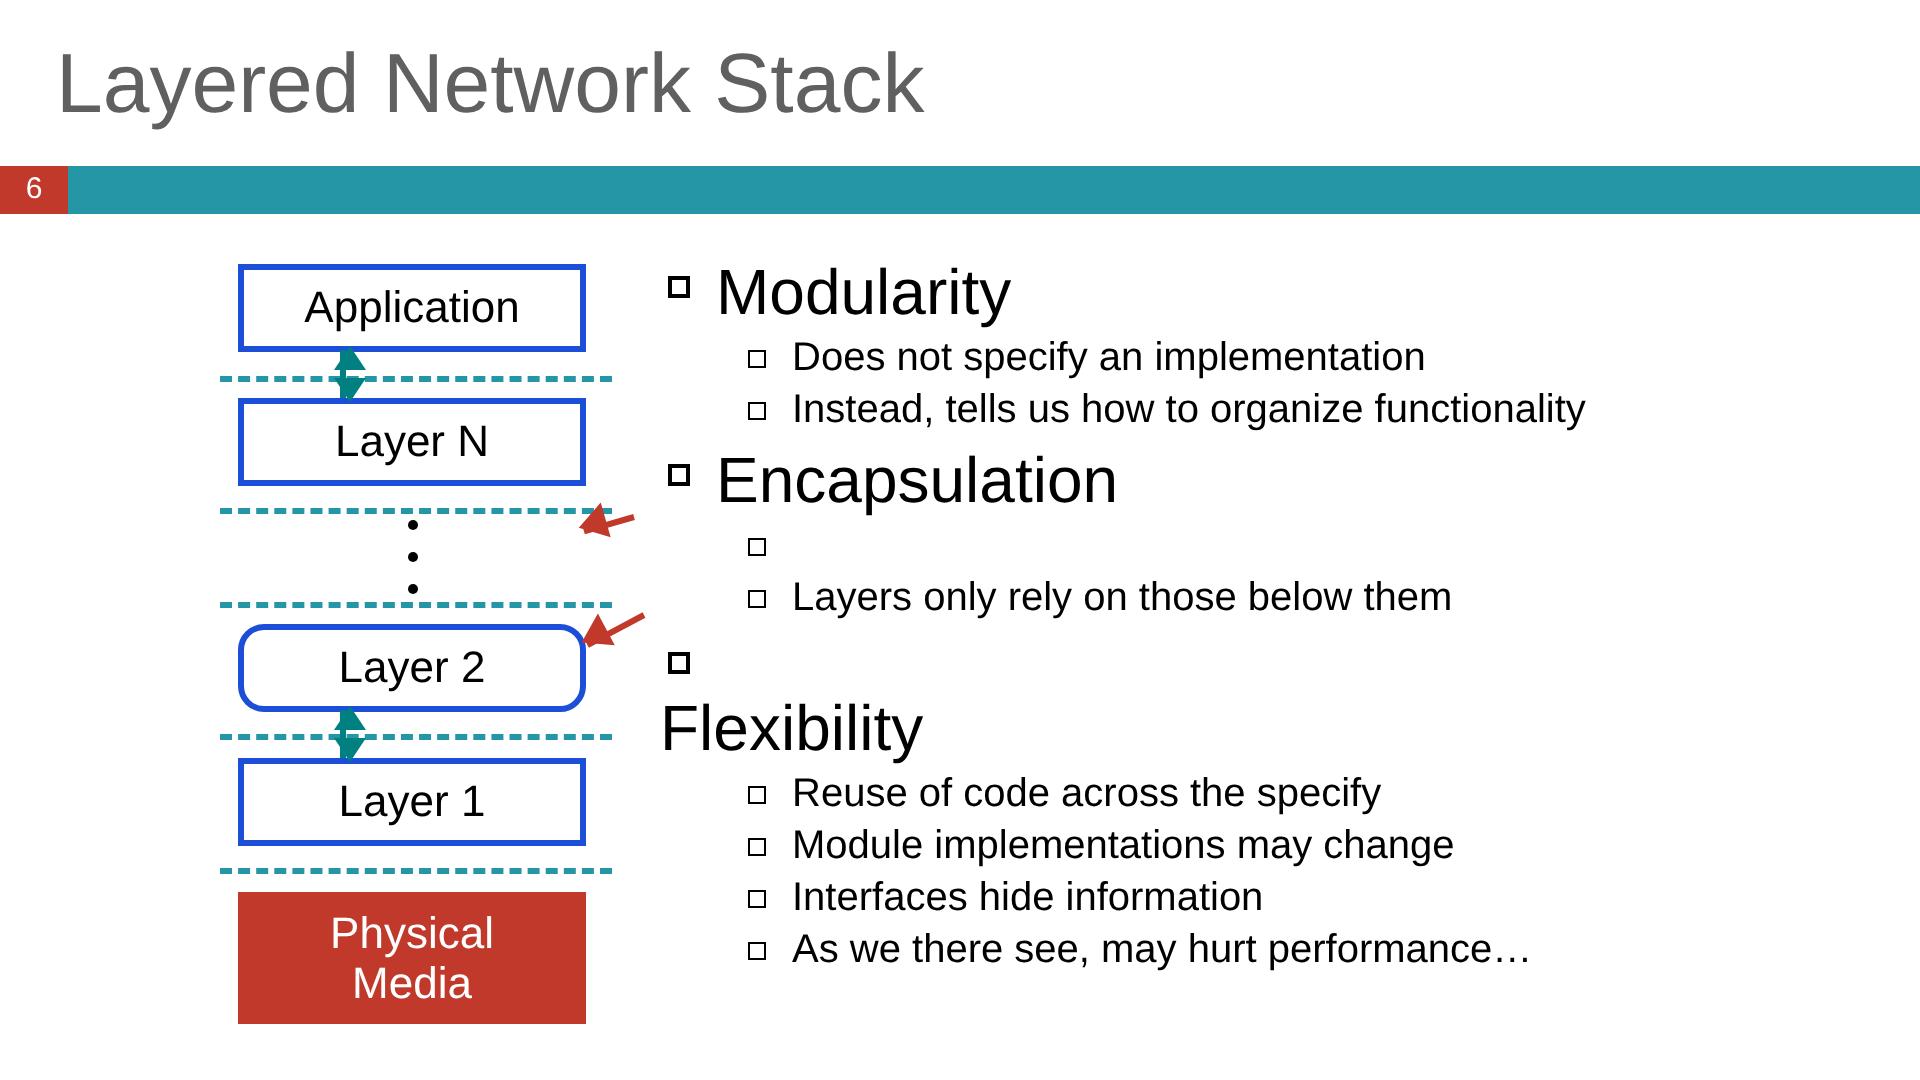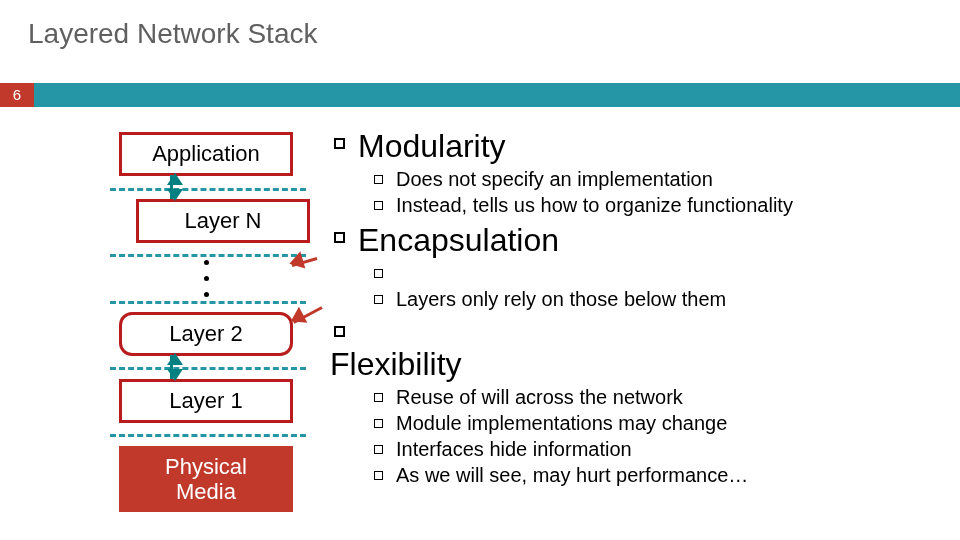--- a/index.html
+++ b/index.html
@@ -9,21 +9,21 @@
     height: 540px;
     background: #fff;
     font-family: Arial, Helvetica, sans-serif;
     overflow: hidden;
     position: relative;
   }
   .title {
     position: absolute;
     left: 28px;
     top: 18px;
-    font-size: 28px;
+    font-size: 42px;
     color: #606060;
     letter-spacing: 0px;
   }
   .band {
     position: absolute;
     left: 0;
     top: 83px;
     width: 960px;
     height: 24px;
     background: #2596a5;
@@ -38,21 +38,21 @@
     color: #fff;
     font-size: 15px;
     text-align: center;
     line-height: 24px;
   }
   
   .layerbox {
     position: absolute;
     width: 174px;
     height: 44px;
-    border: 3px solid #b91c1c;
+    border: 3px solid #1d4ed8;
     background: #fff;
     color: #000;
     font-size: 22px;
     text-align: center;
     display: flex;
     align-items: center;
     justify-content: center;
     box-sizing: border-box;
   }
   .physical {
@@ -166,21 +166,21 @@
 <body>
 
 <div class="title">Layered Network Stack</div>
 
 <div class="band"></div>
 <div class="pagenum">6</div>
 
 <div class="layerbox" style="left:119px; top:132px;">
   <span>Application</span>
 </div>
-<div class="layerbox" style="left:136px; top:199px;">
+<div class="layerbox" style="left:119px; top:199px;">
   <span>Layer N</span>
 </div>
 <div class="layerbox" style="left:119px; top:312px;border-radius:13px;">
   <span>Layer 2</span>
 </div>
 <div class="layerbox" style="left:119px; top:379px;">
   <span>Layer 1</span>
 </div>
 <div class="physical" style="left:119px; top:446px;">
   <span style="white-space:pre-line;">Physical
@@ -236,29 +236,29 @@
     <span class="mk"><span class="sq-small"></span></span>
     <span>Layers only rely on those below them</span>
   </div>
 
   <div class="lvl1" style="margin-top:4px;flex-direction:column;">
     <span class="mk"><span class="sq-open"></span></span>
     <span>Flexibility</span>
   </div>
   <div class="lvl2">
     <span class="mk"><span class="sq-small"></span></span>
-    <span>Reuse of will across the network</span>
+    <span>Reuse of code across the specify</span>
   </div>
   <div class="lvl2">
     <span class="mk"><span class="sq-small"></span></span>
     <span>Module implementations may change</span>
   </div>
 
   <div class="lvl2">
     <span class="mk"><span class="sq-small"></span></span>
     <span>Interfaces hide information</span>
   </div>
   <div class="lvl2">
     <span class="mk"><span class="sq-small"></span></span>
-    <span>As we will see, may hurt performance…</span>
+    <span>As we there see, may hurt performance…</span>
   </div>
 
 </div>
 
 </body></html>

